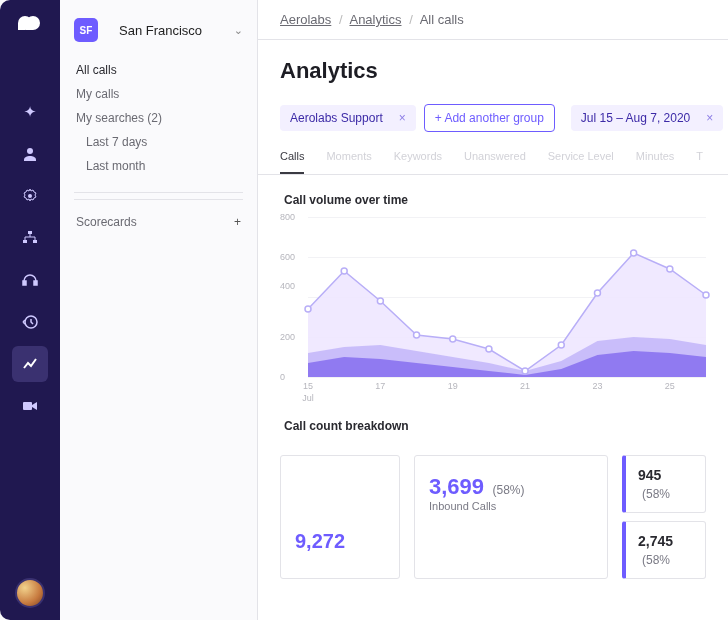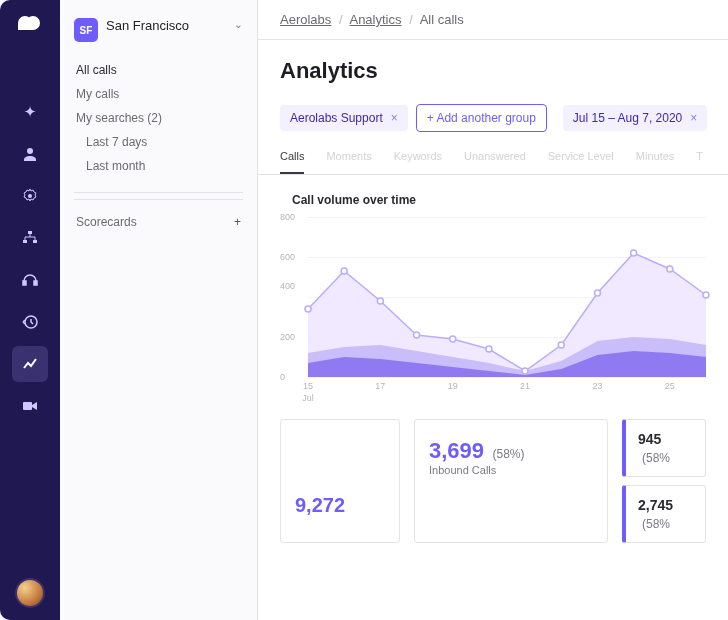--- a/index.html
+++ b/index.html
@@ -28,21 +28,21 @@
   .rail .logo::before,.rail .logo::after{content:"";position:absolute;width:14px;height:14px;background:#fff;border-radius:50% 50% 50% 0;top:2px}
   .rail .logo::before{left:0}
   .rail .logo::after{left:8px}
   .rail .nav-item{width:36px;height:36px;display:flex;align-items:center;justify-content:center;border-radius:6px;margin-bottom:6px;font-size:15px;color:#cfc9ff;cursor:pointer}
   .rail .nav-item.active{background:var(--nav-active);color:#fff}
   .rail .spacer{flex:1}
   .rail .avatar{width:30px;height:30px;border-radius:50%;background:radial-gradient(circle at 30% 30%,#f2d28c,#c77a3f 60%,#7a4022);border:2px solid var(--nav-active)}
 
   
   .side{width:198px;background:#fafafc;padding:0;border-right:1px solid var(--border)}
-  .workspace{display:flex;gap:8px;padding:18px 14px 12px}
+  .workspace{display:flex;align-items:center;gap:21px;padding:18px 14px 12px}
   .workspace .chip{width:24px;height:24px;border-radius:5px;background:var(--accent);color:#fff;display:flex;align-items:center;justify-content:center;font-size:10px;font-weight:700}
   .workspace .name{font-size:13px;color:#222}
   .workspace .chev{margin-left:auto;color:#888;font-size:11px}
   .side ul{list-style:none;margin:0;padding:0}
   .side .group{padding:4px 0 8px}
   .side .item{font-size:12px;padding:5px 16px;color:var(--link-grey);cursor:pointer;display:flex;align-items:center;gap:6px}
   .side .item.primary{color:#2a2a30;font-weight:500}
   .side .item.sub{padding-left:26px}
   .side .badge{background:var(--beta);color:var(--accent);font-size:9px;font-weight:700;padding:1px 5px;border-radius:3px;letter-spacing:.4px}
   .side .divider{height:1px;background:var(--border);margin:6px 14px}
@@ -51,33 +51,33 @@
   
   .content{flex:1;background:#fff;display:flex;flex-direction:column;min-width:0}
   .crumbs{font-size:13px;color:var(--link-grey);padding:12px 22px;border-bottom:1px solid var(--border)}
   .crumbs .sep{margin:0 4px;color:#bbb}
   .crumbs .link{text-decoration:underline;cursor:pointer;color:var(--link-grey)}
   .crumbs .current{color:var(--link-grey)}
   h1{font-size:22px;font-weight:700;color:#1d1d24;margin:18px 22px 20px}
 
   
   .filters{display:flex;gap:8px;padding:0 22px;align-items:center}
-  .chipf{font-size:12px;padding:6px 10px;border-radius:4px;display:flex;align-items:center;gap:8px;white-space:nowrap}
+  .chipf{font-size:12px;padding:6px 10px;border-radius:4px;display:flex;align-items:center;gap:16px;white-space:nowrap}
   .chipf.filled{background:var(--accent-bg);color:#3c2aa7}
   .chipf.outline{border:1px solid var(--accent);color:var(--accent);background:#fff;cursor:pointer}
   .chipf .x{color:#8d7ee6;font-size:12px;cursor:pointer}
 
   
   .tabs{display:flex;gap:22px;padding:18px 22px 0;border-bottom:1px solid var(--border);font-size:11px}
   .tabs .tab{padding-bottom:10px;color:#d2d2d8;cursor:pointer}
   .tabs .tab.active{color:#3a3a42;border-bottom:2px solid #3a3a42}
 
   
   .section{padding:18px 22px 8px}
-  .section h3{font-size:12px;font-weight:600;color:#2a2a30;margin:0 12px 10px}
+  .section h3{font-size:12px;font-weight:600;color:#2a2a30;margin:0 4px 10px}
 
   
   .chart{position:relative;height:190px}
   .chart .ylabel{position:absolute;left:0;font-size:9px;color:#b6b6bd}
   .chart .gridline{position:absolute;left:28px;right:0;height:1px;background:#f2f2f5}
   .chart .xlabel{position:absolute;font-size:9px;color:#b6b6bd;transform:translateX(-50%)}
   .chart svg{position:absolute;left:28px;right:0;top:0;width:calc(100% - 28px);height:160px;overflow:visible}
   .chart .dot{fill:#fff;stroke:var(--accent-light);stroke-width:1.5}
 
   
@@ -238,20 +238,23 @@
           <div class="xlabel" style="left: 28px; top: 164px;">15</div>
           <div class="xlabel" style="left: 100.364px; top: 164px;">17</div>
           <div class="xlabel" style="left: 172.727px; top: 164px;">19</div>
           <div class="xlabel" style="left: 245.091px; top: 164px;">21</div>
           <div class="xlabel" style="left: 317.455px; top: 164px;">23</div>
           <div class="xlabel" style="left: 389.818px; top: 164px;">25</div>
           <div class="xlabel" style="left: 28px; top: 176px;">Jul</div>
         </div>
     </div>
 
+    <div class="section" style="padding-top:4px">
+      <h3>Call count breakdown</h3>
+    </div>
     <div class="breakdown">
       <div class="bcard" style="width:120px;overflow:hidden">
         <div class="big" style="margin-top:56px;font-size:20px">9,272</div>
       </div>
       <div class="bcard" style="width:194px">
         <div>
           <span class="big">3,699</span>
           <span class="pct">(58%)</span>
         </div>
         <div class="sub">Inbound Calls</div>

